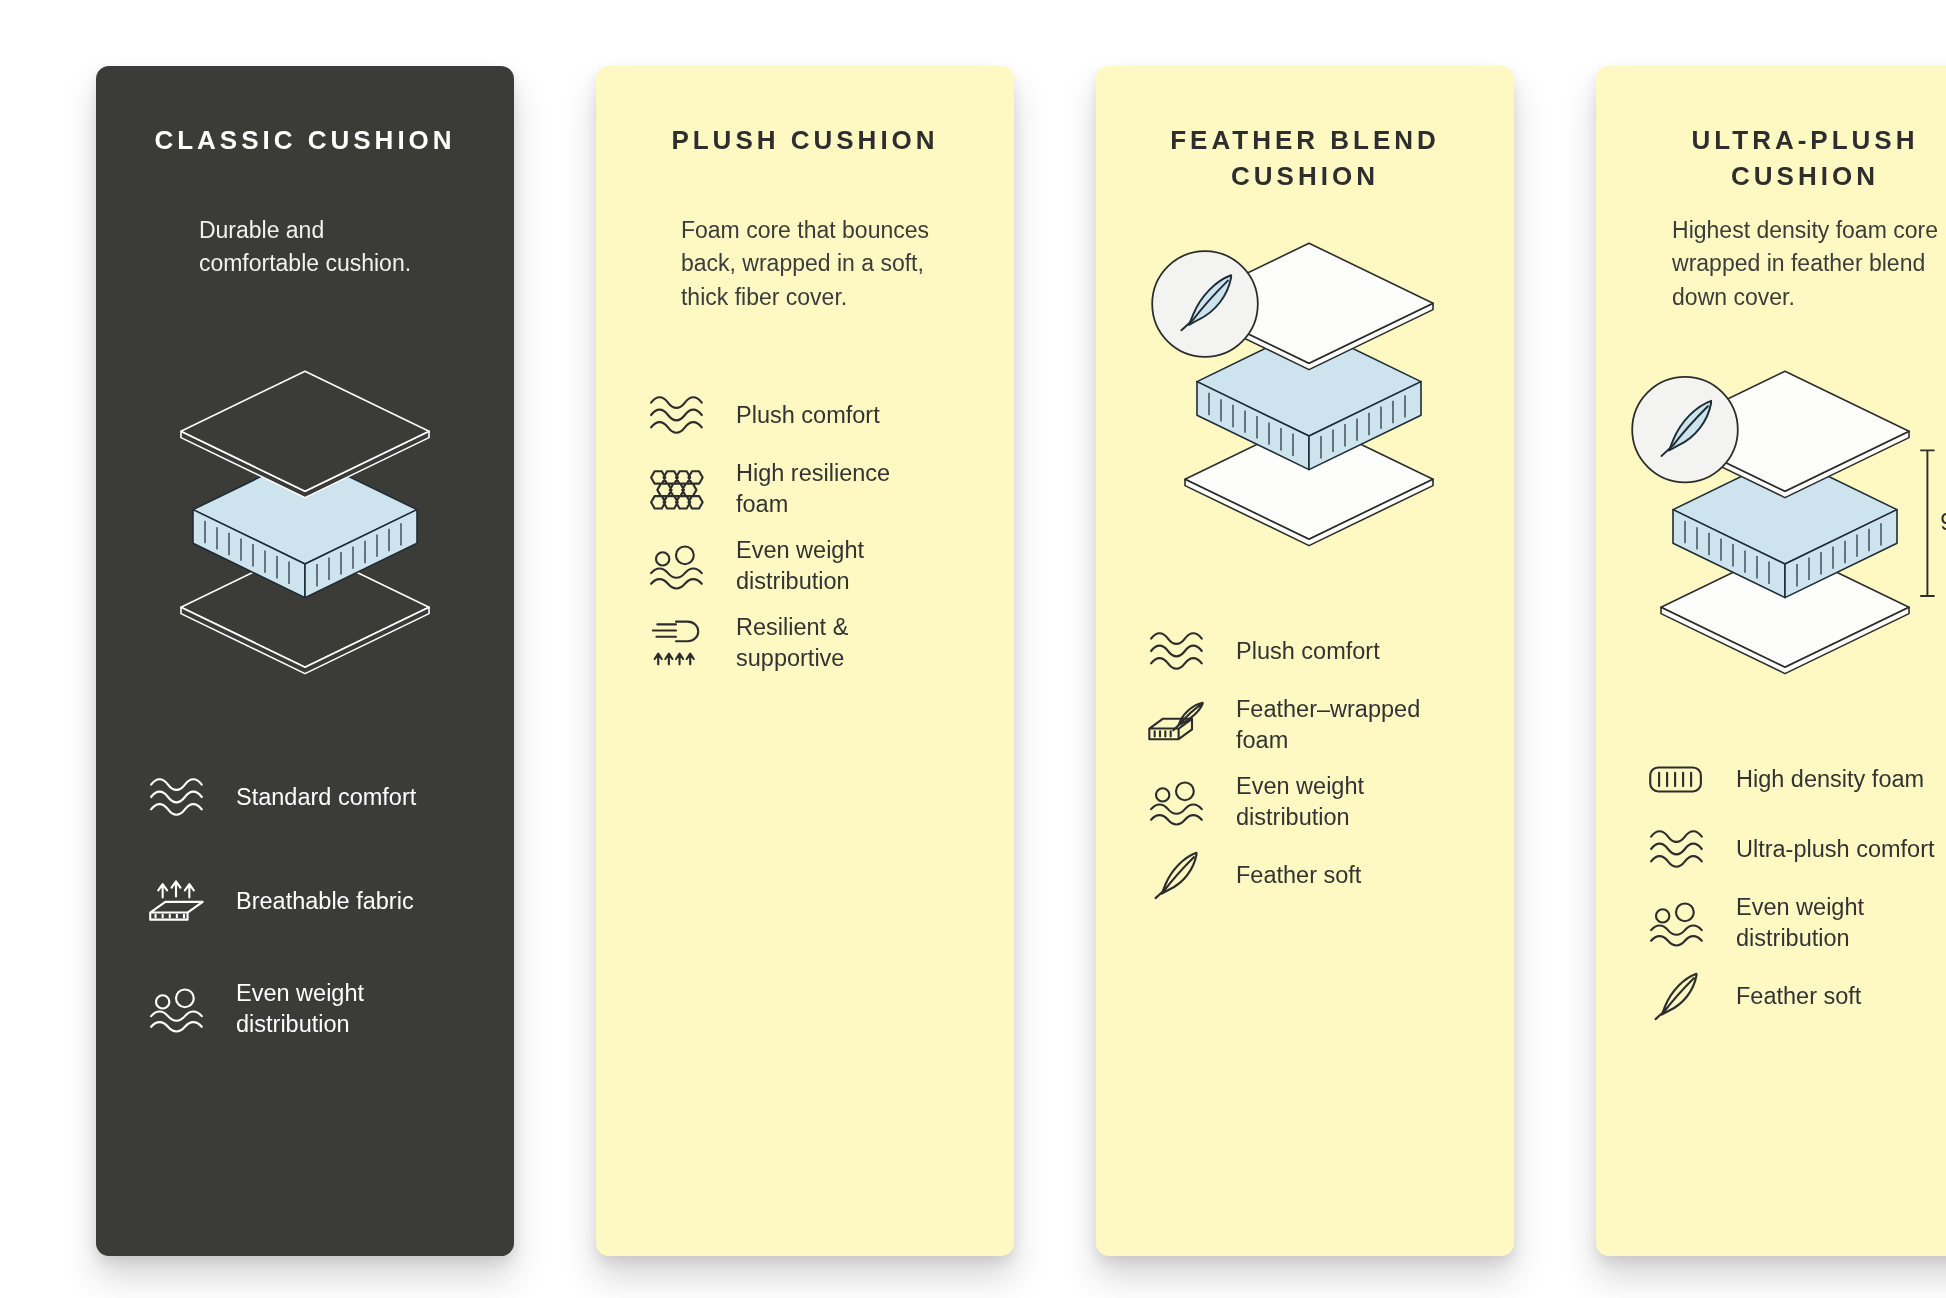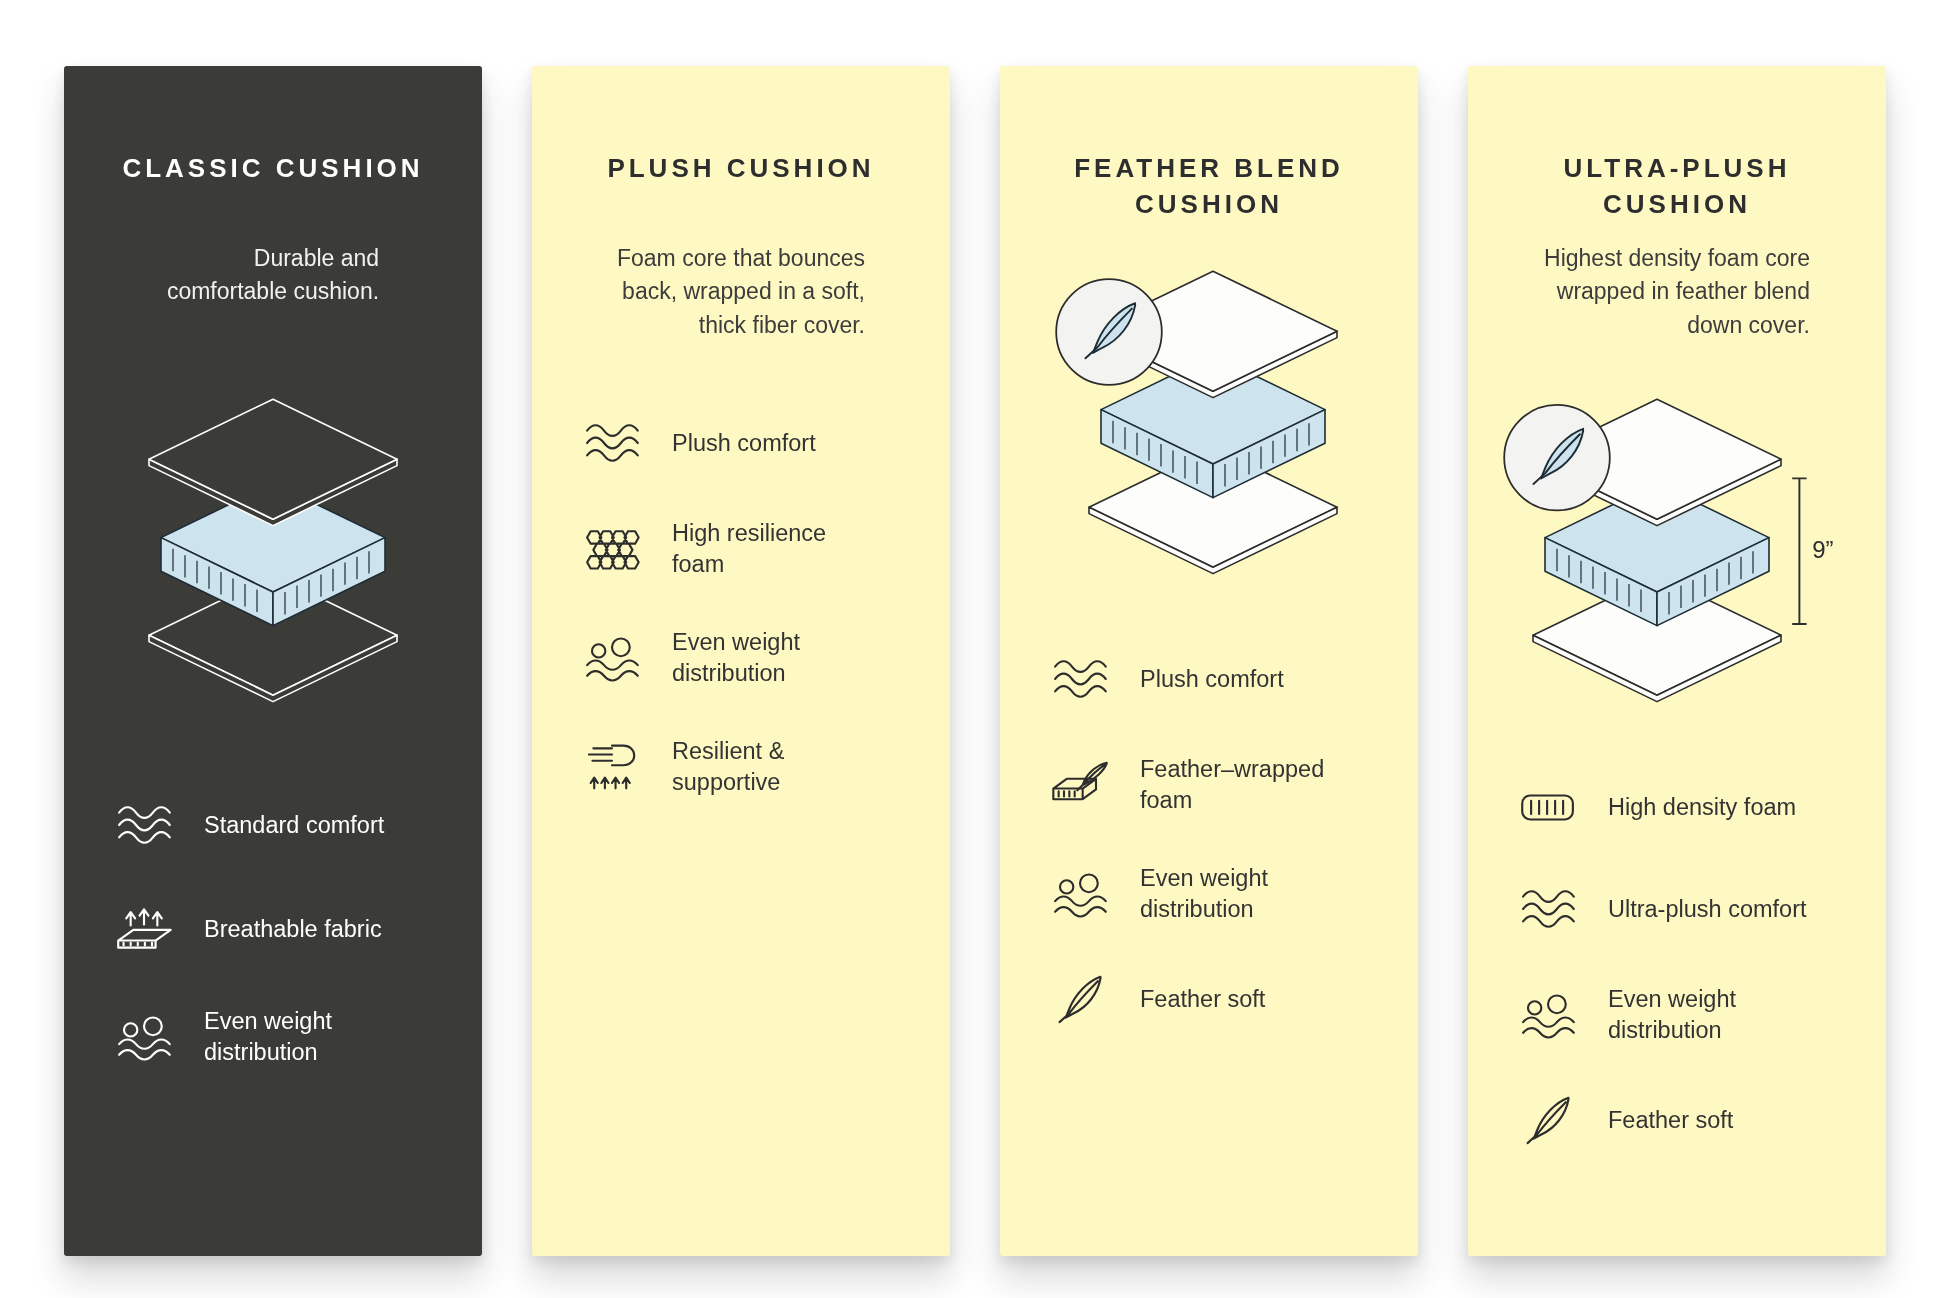--- a/index.html
+++ b/index.html
@@ -4,58 +4,59 @@
 <style>
   html,body { margin:0; padding:0; }
   body {
     width:1946px; height:1298px; background:#ffffff;
     font-family:"Liberation Sans","DejaVu Sans",sans-serif;
     color:#2e2e2e; overflow:hidden;
   }
   .board { box-sizing:border-box; display:flex; gap:50px; padding:66px 60px 0 64px; }
   .panel {
     box-sizing:border-box; flex:0 0 auto; width:418px; height:1190px;
-    border-radius:3px; display:flex; flex-direction:column; align-items:center;
-    padding:84px 26px 0;
+    border-radius:13px; display:flex; flex-direction:column; align-items:center;
+    padding:56px 26px 0;
     box-shadow:0 22px 34px rgba(40,40,40,.18), 0 6px 12px rgba(40,40,40,.10);
+    margin-left:32px;
   }
   .panel.light { background:#fef9c3; }
   .panel.dark  { background:#3b3b38; }
 
   .panel-title {
     margin:0; min-height:76px; width:100%;
     font-size:26px; font-weight:700; letter-spacing:4px; line-height:1.4;
     text-align:center; color:#2e2e2e; white-space:pre-line;
   }
   .panel.dark .panel-title { color:#ffffff; }
 
   .panel-desc {
     margin:16px 0 0; min-height:112px; max-width:346px;
-    font-size:23px; line-height:1.45; text-align:right; color:#3c3c3c; white-space:pre-line;
+    font-size:23px; line-height:1.45; text-align:left; color:#3c3c3c; white-space:pre-line;
   }
   .panel.dark .panel-desc { color:#f1f1ef; }
 
   .diagram { margin-top:16px; height:348px; width:100%; display:flex; align-items:center; justify-content:center; }
   .diagram svg { width:400px; height:340px; overflow:visible; display:block; }
 
   .cover     { fill:#fdfdfc; stroke:#2c2c2c; stroke-width:2; stroke-linejoin:round; }
   .foam-face { fill:#cde4ee; stroke:#1e2c35; stroke-width:2; stroke-linejoin:round; }
   .hatch     { fill:none;    stroke:#1e2c35; stroke-width:1.5; }
   .panel.dark .cover { fill:#3b3b38; stroke:#ffffff; }
 
   .badge-circle { fill:#f3f3f1; stroke:#2c2c2c; stroke-width:2.2; }
   .badge-blade  { fill:#cde4ee; stroke:#1e2c35; stroke-width:1.8; stroke-linejoin:round; }
   .badge-line   { fill:none;   stroke:#1e2c35; stroke-width:1.8; stroke-linecap:round; }
 
   .measure path { fill:none; stroke:#2e2e2e; stroke-width:2.4; }
   .measure text { font-size:30px; fill:#2e2e2e; font-family:inherit; }
 
   .features {
     margin-top:62px; width:100%; box-sizing:border-box; padding-left:22px;
-    display:flex; flex-direction:column; gap:48px;
+    display:flex; flex-direction:column; gap:16px;
   }
   .panel.dark .features { margin-top:80px; gap:50px; }
   .feature { display:flex; align-items:center; gap:28px; }
   .feature-icon { flex:0 0 64px; width:64px; height:54px; color:#2d2d2d; }
   .feature-icon svg { width:64px; height:54px; display:block; overflow:visible; }
   .panel.dark .feature-icon { color:#ffffff; }
   .icon-stroke { fill:none; stroke:currentColor; stroke-width:2.4; stroke-linecap:round; stroke-linejoin:round; }
   .feature-label { font-size:23.5px; line-height:1.3; color:#333333; white-space:pre-line; }
   .panel.dark .feature-label { color:#ffffff; }
 </style>

